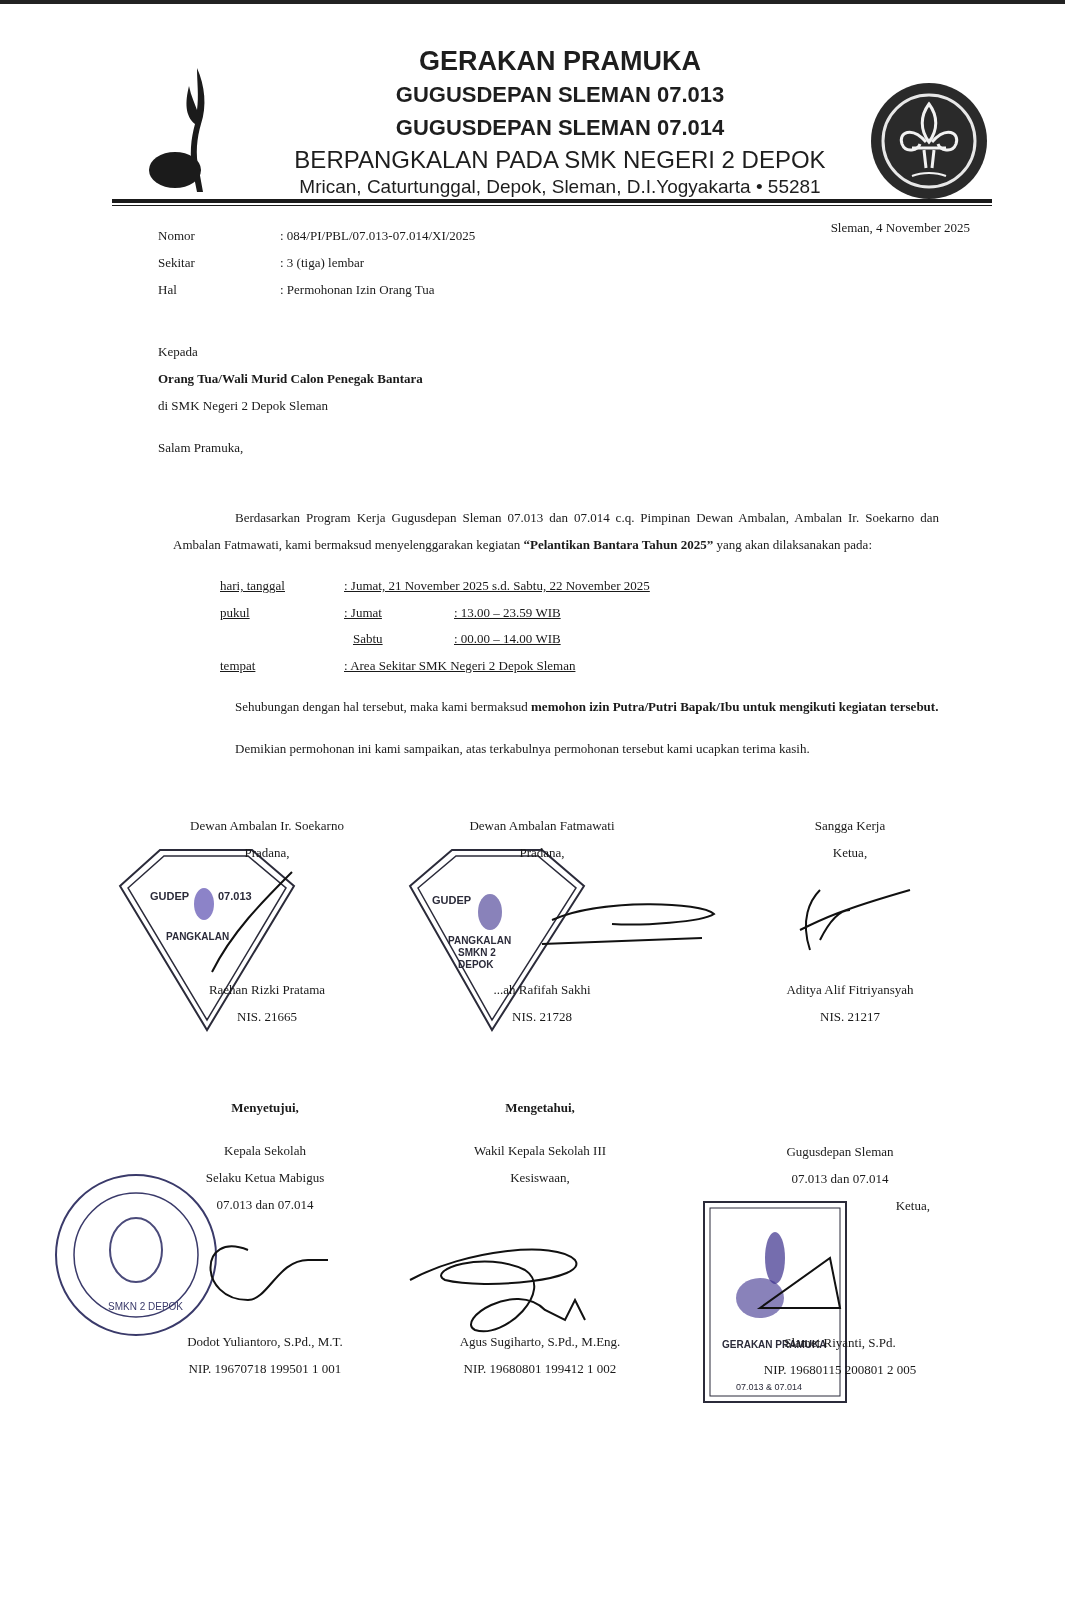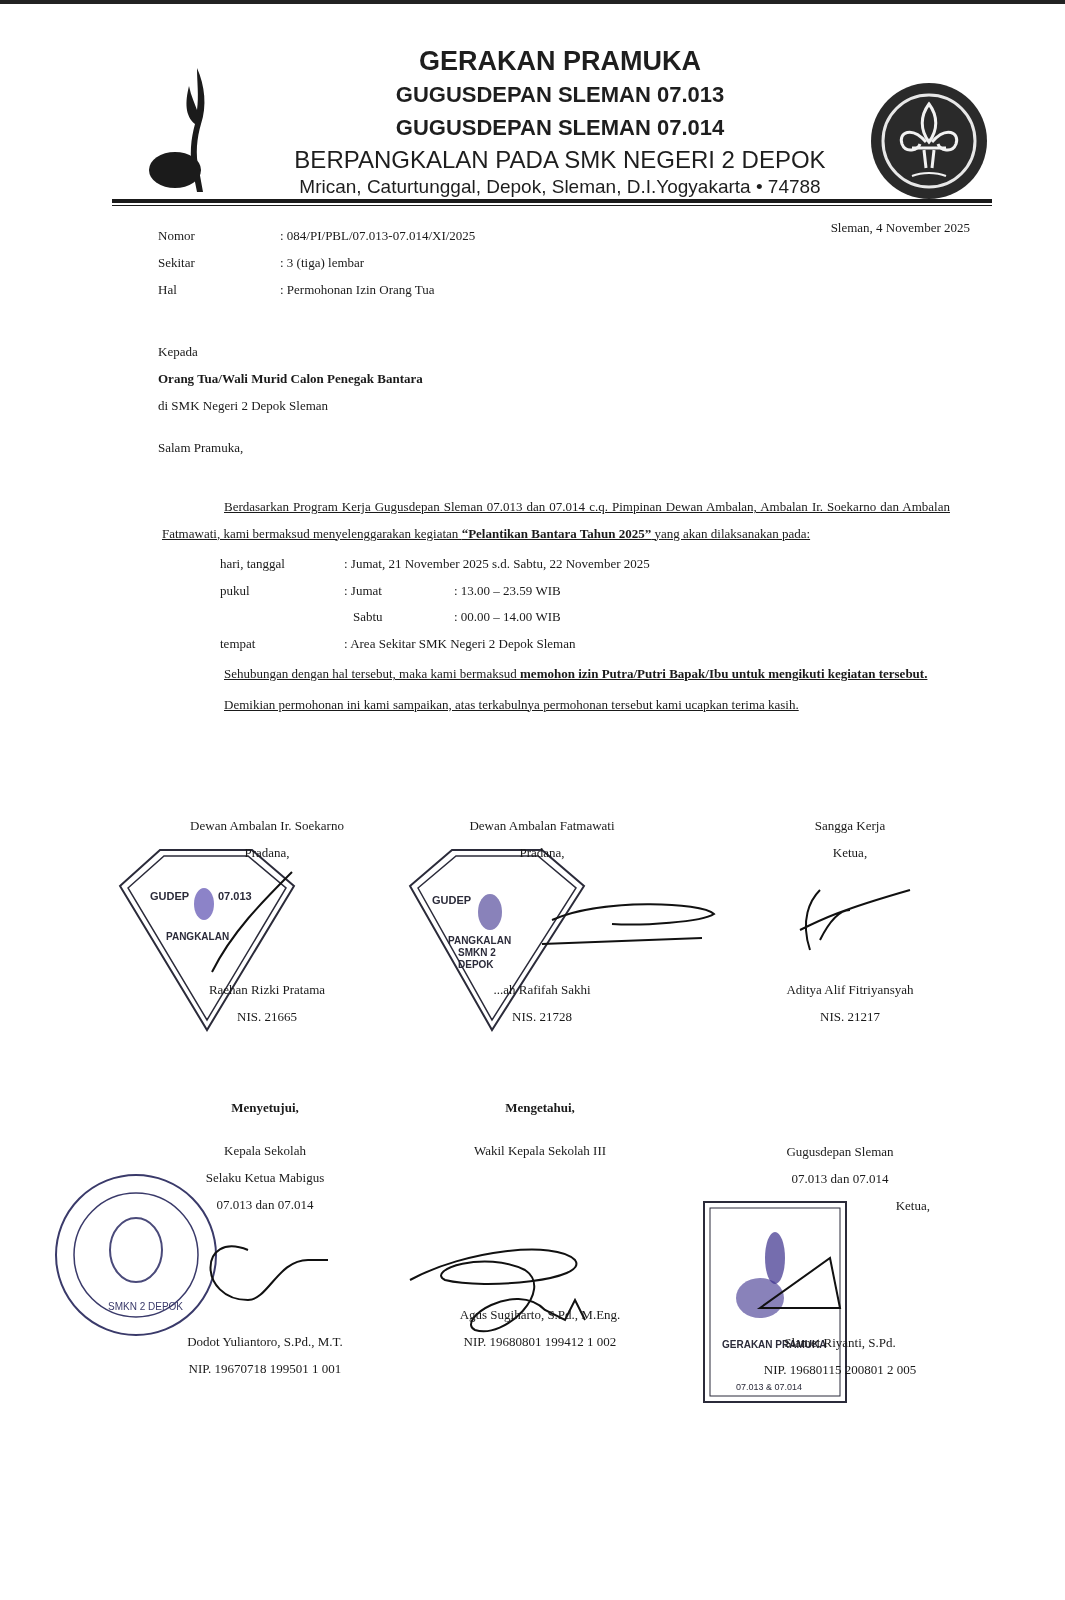--- a/index.html
+++ b/index.html
@@ -18,24 +18,24 @@
 
   .serif { font-family:"Liberation Serif", serif; font-size:13px; }
   .meta { position:absolute; left:158px; top:222px; line-height:27px; }
   .meta .row { display:flex; }
   .meta .k { width:122px; }
   .date { position:absolute; right:95px; top:220px; }
   .addr { position:absolute; left:158px; top:338px; line-height:27px; }
   .b { font-weight:bold; }
   .greet { position:absolute; left:158px; top:440px; }
   .body { position:absolute; left:158px; top:490px; width:796px; line-height:26.5px; text-align:justify; }
-  .body p { margin:4px;text-decoration:underline; }
+  .body p { margin:15px; }
   .ind { text-indent:62px; }
   .detail { position:relative; left:62px; }
-  .detail .row { display:flex; }
+  .detail .row { display:flex;text-decoration:underline; }
   .detail .k { width:124px; }
   .detail .k2 { width:110px; }
 
   .sig { position:absolute; text-align:center; line-height:27px; }
   .sig .gap { height:110px; }
   .stamp { position:absolute; }
 </style>
 </head>
 <body>
 
@@ -44,21 +44,21 @@
 <div class="kop">
   <svg class="logo-left" viewBox="0 0 80 130">
     <path d="M52 2 C60 20 62 40 56 58 C52 72 50 88 54 104 L58 126 L52 126 L48 106 C44 90 46 72 50 58 C40 50 40 36 44 20 C46 30 50 38 52 44 C54 30 52 16 52 2 Z" fill="#1b1b1b"></path>
     <ellipse cx="30" cy="104" rx="26" ry="18" fill="#1b1b1b"></ellipse>
   </svg>
   <div class="kop-text">
     <div class="l1">GERAKAN PRAMUKA</div>
     <div class="l2">GUGUSDEPAN SLEMAN 07.013</div>
     <div class="l2">GUGUSDEPAN SLEMAN 07.014</div>
     <div class="l3">BERPANGKALAN PADA SMK NEGERI 2 DEPOK</div>
-    <div class="l4">Mrican, Caturtunggal, Depok, Sleman, D.I.Yogyakarta • 74788</div>
+    <div class="l4">Mrican, Caturtunggal, Depok, Sleman, D.I.Yogyakarta • 55281</div>
   </div>
   <svg class="logo-right" viewBox="0 0 122 122">
     <circle cx="61" cy="61" r="58" fill="#2a2a2a"></circle>
     <circle cx="61" cy="61" r="46" fill="none" stroke="#e8e8e8" stroke-width="3"></circle>
     <path d="M61 24 C70 36 70 50 61 62 C52 50 52 36 61 24 Z" fill="none" stroke="#f2f2f2" stroke-width="3"></path>
     <path d="M58 62 C44 46 30 52 34 64 C38 74 50 70 52 64" fill="none" stroke="#f2f2f2" stroke-width="3"></path>
     <path d="M64 62 C78 46 92 52 88 64 C84 74 72 70 70 64" fill="none" stroke="#f2f2f2" stroke-width="3"></path>
     <line x1="44" y1="68" x2="78" y2="68" stroke="#f2f2f2" stroke-width="3"></line>
     <path d="M56 70 L58 88 M66 70 L64 88" stroke="#f2f2f2" stroke-width="3"></path>
     <path d="M44 96 C54 92 68 92 78 96" fill="none" stroke="#f2f2f2" stroke-width="2"></path>
@@ -181,20 +181,21 @@
   <div>NIP. 19670718 199501 1 001</div>
 </div>
 
 <svg class="stamp" style="left:405px;top:1240px" width="200" height="100" viewBox="0 0 200 100">
   <path d="M5 40 C60 10 150 0 170 20 C185 40 80 50 40 40 C20 30 80 10 120 30 C150 50 100 100 70 90 C50 80 110 40 140 70 L160 80 L170 60 L180 80" stroke="#111" stroke-width="2" fill="none"></path>
 </svg>
 <div class="sig serif" style="left:410px;top:1094px;width:260px">
   <div class="b">Mengetahui,</div>
   <div style="height:16px"></div>
   <div>Wakil Kepala Sekolah III</div>
+  <div>Kesiswaan,</div>
   <div style="height:137px"></div>
   <div>Agus Sugiharto, S.Pd., M.Eng.</div>
   <div>NIP. 19680801 199412 1 002</div>
 </div>
 
 <svg class="stamp" style="left:700px;top:1198px" width="150" height="210" viewBox="0 0 150 210">
   <rect x="4" y="4" width="142" height="200" fill="none" stroke="#2b2b3a" stroke-width="2"></rect>
   <rect x="10" y="10" width="130" height="188" fill="none" stroke="#2b2b3a" stroke-width="1"></rect>
   <ellipse cx="75" cy="60" rx="10" ry="26" fill="#3a2f8c" opacity="0.7"></ellipse>
   <ellipse cx="60" cy="100" rx="24" ry="20" fill="#3a2f8c" opacity="0.6"></ellipse>

